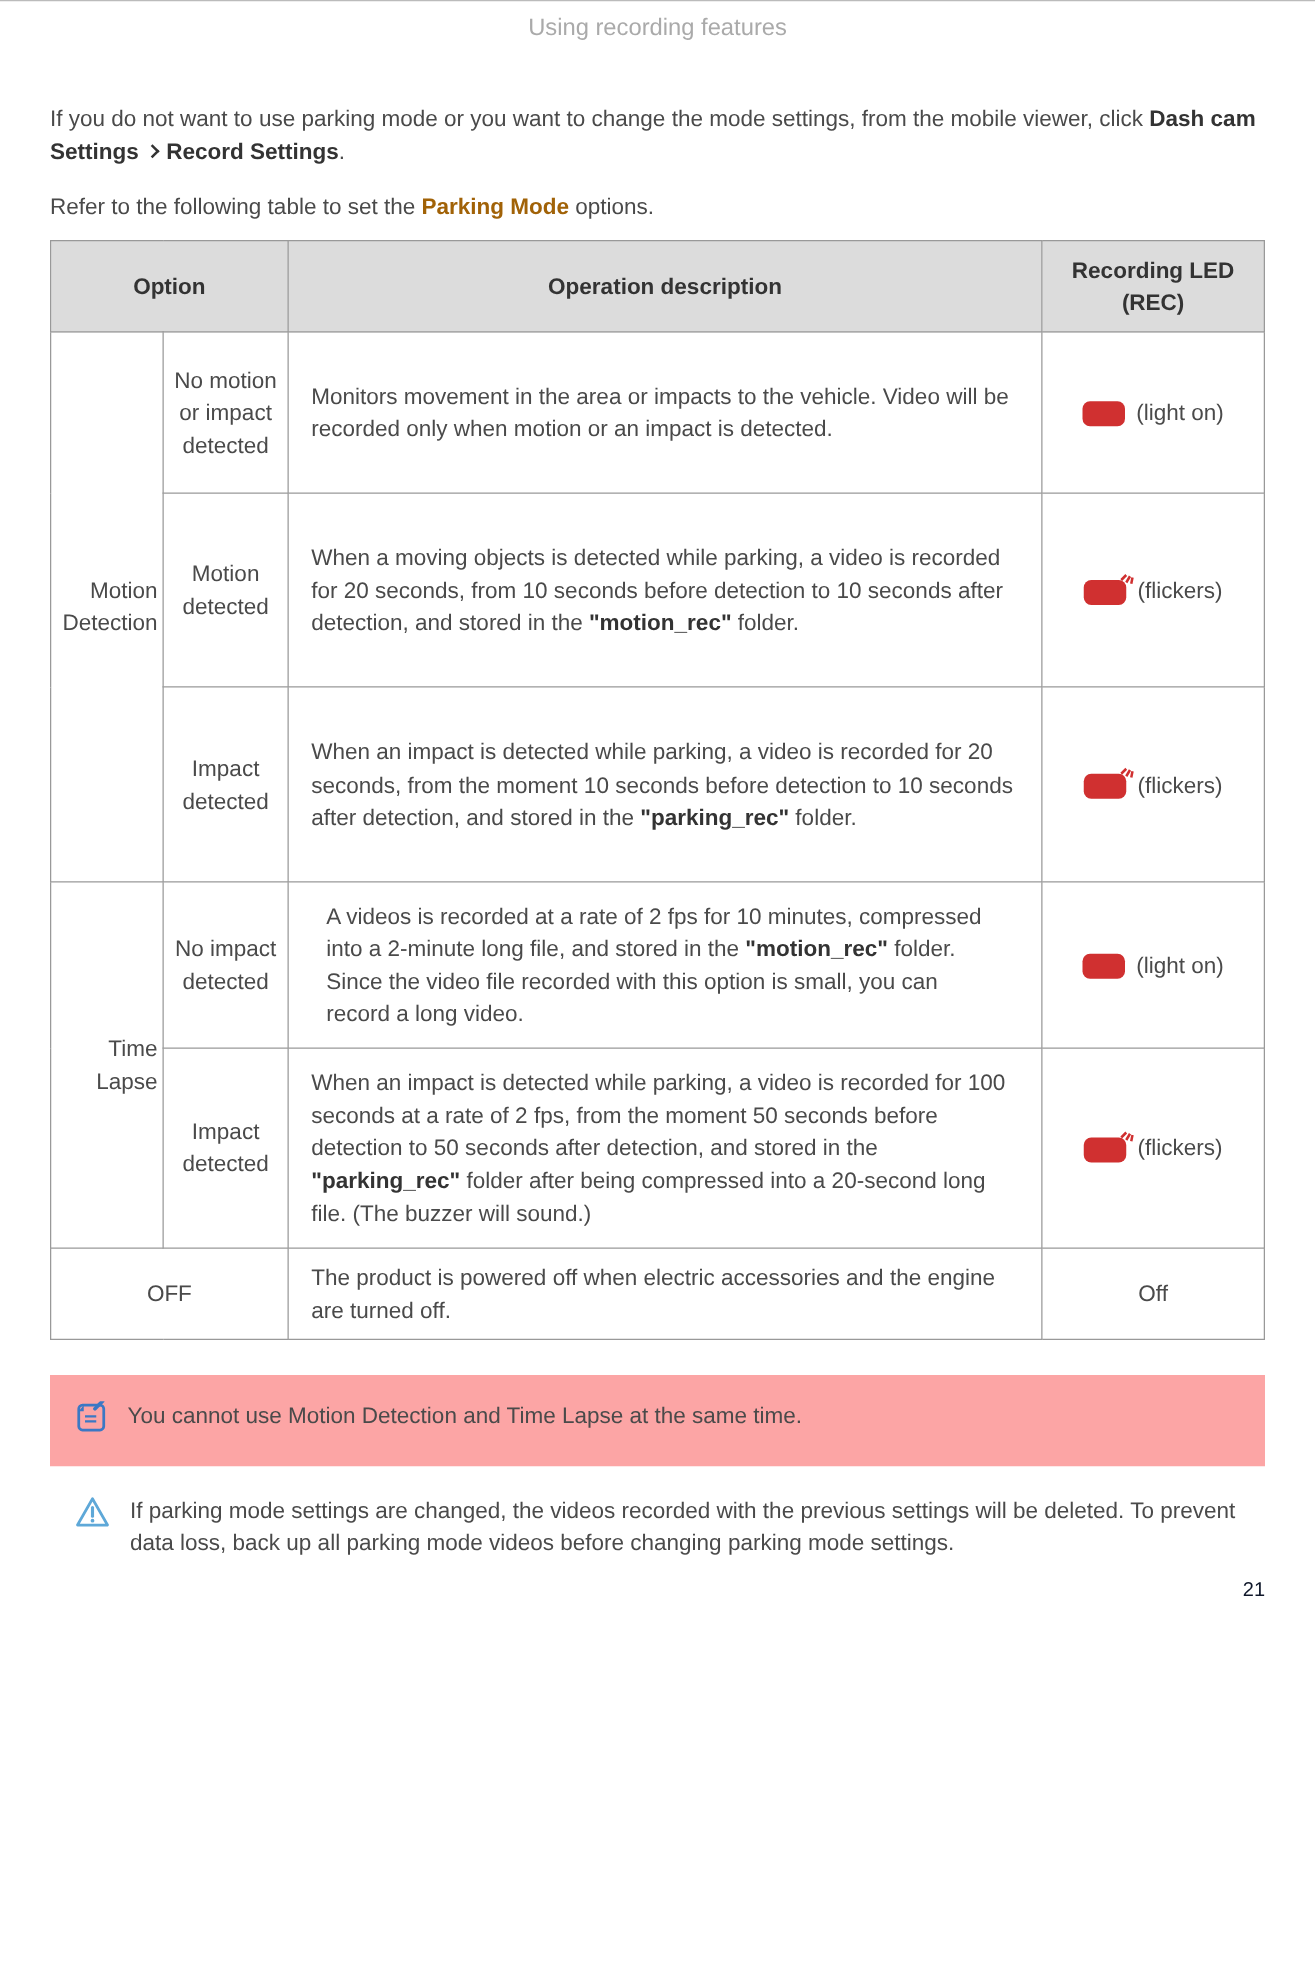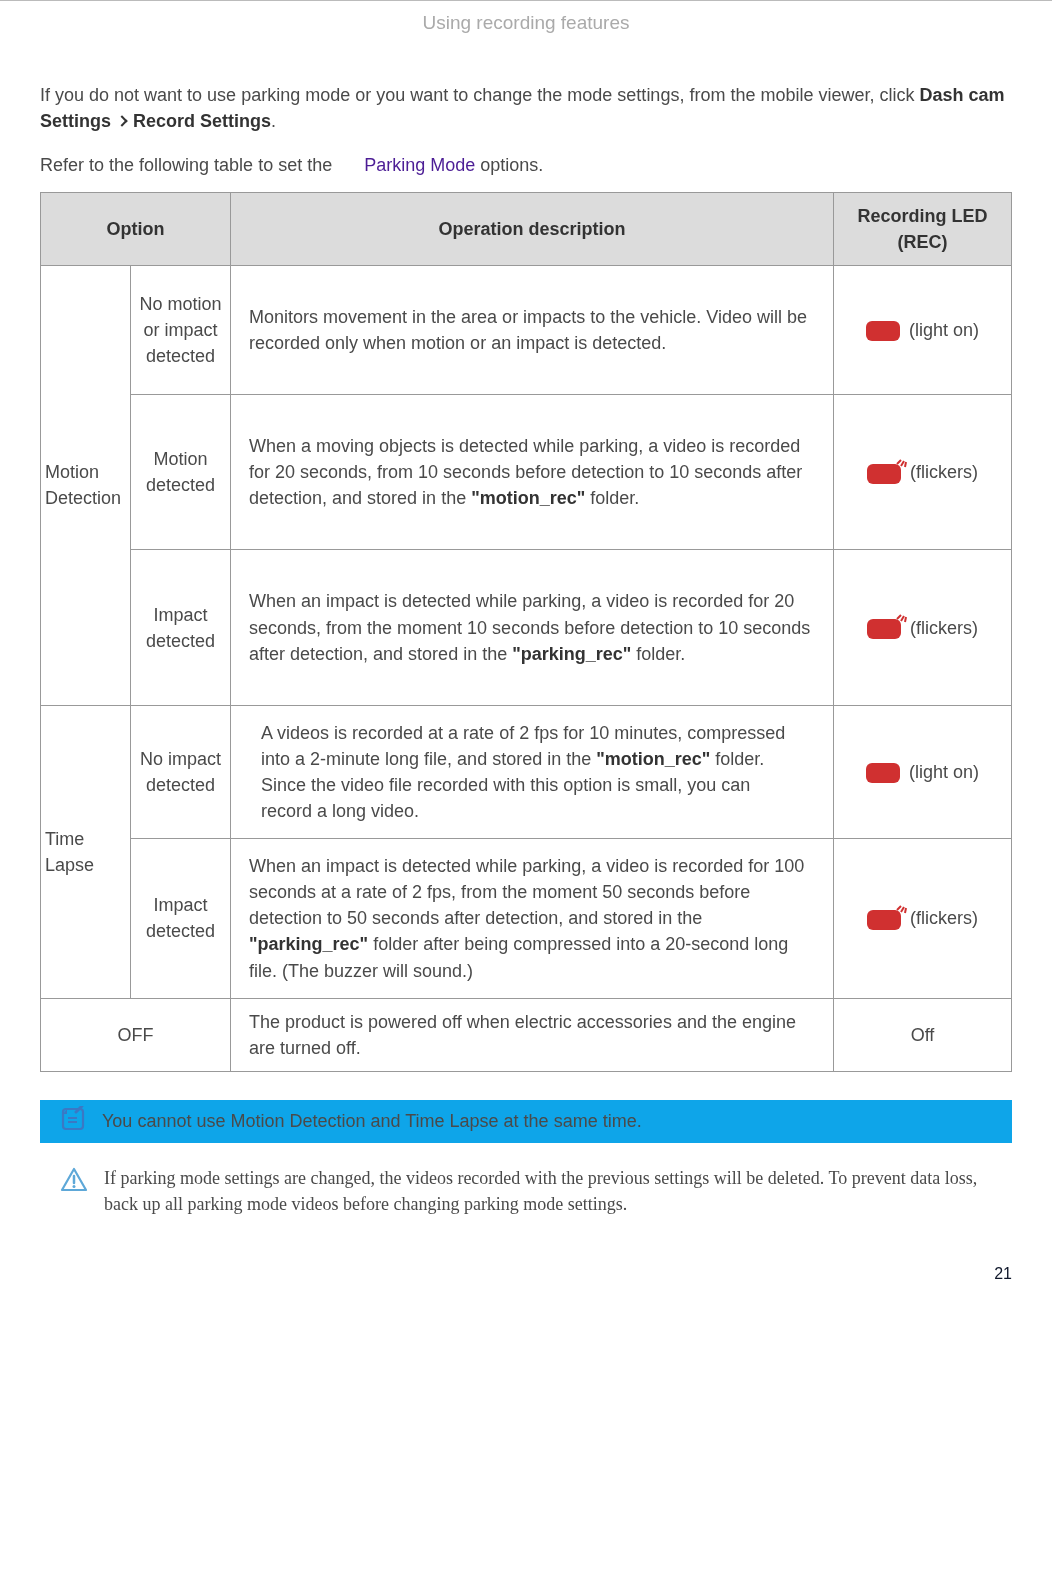--- a/index.html
+++ b/index.html
@@ -31,23 +31,22 @@
       margin-bottom: 18px;
     }
     .intro-text strong {
       color: #333;
       font-weight: bold;
     }
     .refer-text {
       margin-bottom: 14px;
     }
     .refer-text strong {
-      color: #4c1d95;
-      font-weight: normal;
-      margin-left: 27px;
+      color: #a16207;
+      font-weight: bold;
     }
     table {
       border-collapse: collapse;
       width: 100%;
       margin-bottom: 28px;
     }
     th, td {
       border: 1px solid #999;
       padding: 10px 12px;
       text-align: left;
@@ -55,21 +54,21 @@
       font-size: 18px;
     }
     th {
       background: #dcdcdc;
       text-align: center;
       font-weight: bold;
       color: #333;
       padding: 10px 8px;
     }
     .opt-main {
-      text-align: left;
+      text-align: right;
       width: 90px;
       padding: 20px 4px;
     }
     .opt-sub {
       text-align: center;
       width: 100px;
       padding: 20px 6px;
     }
     .desc-cell {
       padding: 38px 18px;
@@ -95,34 +94,33 @@
       vertical-align: middle;
       margin-right: 4px;
       position: relative;
     }
     .flicker-svg {
       position: absolute;
       top: -10px;
       right: -10px;
     }
     .note-box {
-      background: #0ea5e9;
-      padding: 4px 20px;
+      background: #fca5a5;
+      padding: 19px 20px;
       margin-bottom: 22px;
-      display: flex;
-      align-items: center;
-      gap: 16px;
-    }
-    .warn-box {
-      padding: 0 20px;
-      margin-bottom: 43px;
       display: flex;
       align-items: flex-start;
       gap: 16px;
-      font-family: Liberation Serif, serif;
+    }
+    .warn-box {
+      padding: 0 20px;
+      margin-bottom: 12px;
+      display: flex;
+      align-items: flex-start;
+      gap: 16px;
     }
     .note-icon {
       flex-shrink: 0;
       margin-top: 2px;
     }
     .note-text, .warn-text {
       flex: 1;
       color: #4a4a4a;
     }
     .page-num {

